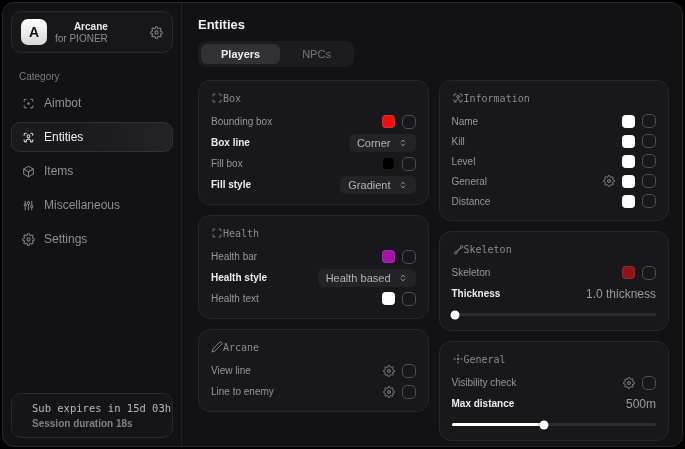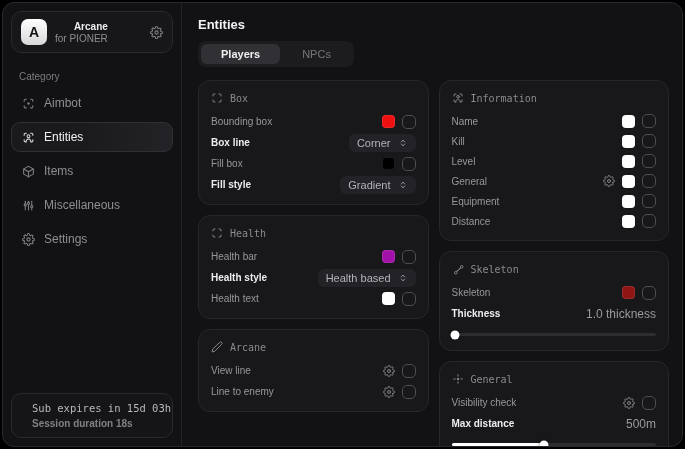--- a/index.html
+++ b/index.html
@@ -27,21 +27,21 @@
   
   .main{flex:1;display:flex;flex-direction:column;min-width:0;}
   .main-title{font-size:13px;font-weight:bold;color:#f2f2f4;margin:14px 0 9px 16px;}
   .tabs{display:inline-flex;align-self:flex-start;margin-left:16px;background:#1c1c1f;border-radius:8px;padding:3px;gap:2px;}
   .tab{font-size:11px;padding:4px 20px;border-radius:6px;color:#76767b;cursor:pointer;}
   .tab.active{background:#303035;color:#f0f0f2;font-weight:bold;}
   .columns{display:flex;gap:10px;padding:13px 13px 0 16px;align-items:flex-start;}
   .col{flex:1;display:flex;flex-direction:column;gap:10px;min-width:0;}
 
   .card{border:1px solid #27272b;background:#18181b;border-radius:12px;padding:8px 12px 9px;}
-  .card-head{display:flex;align-items:center;gap:7px;font-family:"DejaVu Sans Mono",monospace;font-size:10px;color:#8a8a8f;padding:3px 0 7px;}
+  .card-head{display:flex;align-items:center;font-family:"DejaVu Sans Mono",monospace;font-size:10px;color:#8a8a8f;padding:3px 0 7px;}
   .card-head .hicon{display:flex;color:#84848a;}
   .row{display:flex;align-items:center;height:21px;}
   .card.info .row{height:20px;}
   .rlabel{font-size:10px;color:#97979c;text-align:right;}
   .rlabel.strong{color:#ededf0;font-weight:bold;}
   .rctrl{margin-left:auto;display:flex;align-items:center;gap:7px;}
   .swatch{width:13px;height:13px;border-radius:4px;box-shadow:inset 0 0 0 1px rgba(255,255,255,0.10);cursor:pointer;}
   .checkbox{width:14px;height:14px;border:1.5px solid #4d4d53;border-radius:5px;cursor:pointer;box-sizing:border-box;}
   .dropdown{display:flex;align-items:center;gap:7px;background:#232327;border-radius:6px;padding:3px 8px;font-size:11px;color:#b3b3b8;cursor:pointer;}
   .dropdown .dicon{display:flex;color:#94949a;}
@@ -349,27 +349,20 @@
               <span class="gear-mini">
                   <svg width="12" height="12" viewBox="0 0 24 24">
                     <use href="#i-gear"></use>
                   </svg>
                 </span>
               <span class="swatch" style="background-color: rgb(255, 255, 255);"></span>
               <span class="checkbox"></span>
             </span>
           </div>
           <div class="row">
-            <span class="rlabel">Equipment</span>
-            <span class="rctrl">
-              <span class="swatch" style="background-color: rgb(255, 255, 255);"></span>
-              <span class="checkbox"></span>
-            </span>
-          </div>
-          <div class="row">
             <span class="rlabel">Distance</span>
             <span class="rctrl">
               <span class="swatch" style="background-color: rgb(255, 255, 255);"></span>
               <span class="checkbox"></span>
             </span>
           </div>
         </div>
 
         <div class="card">
           <div class="card-head">

